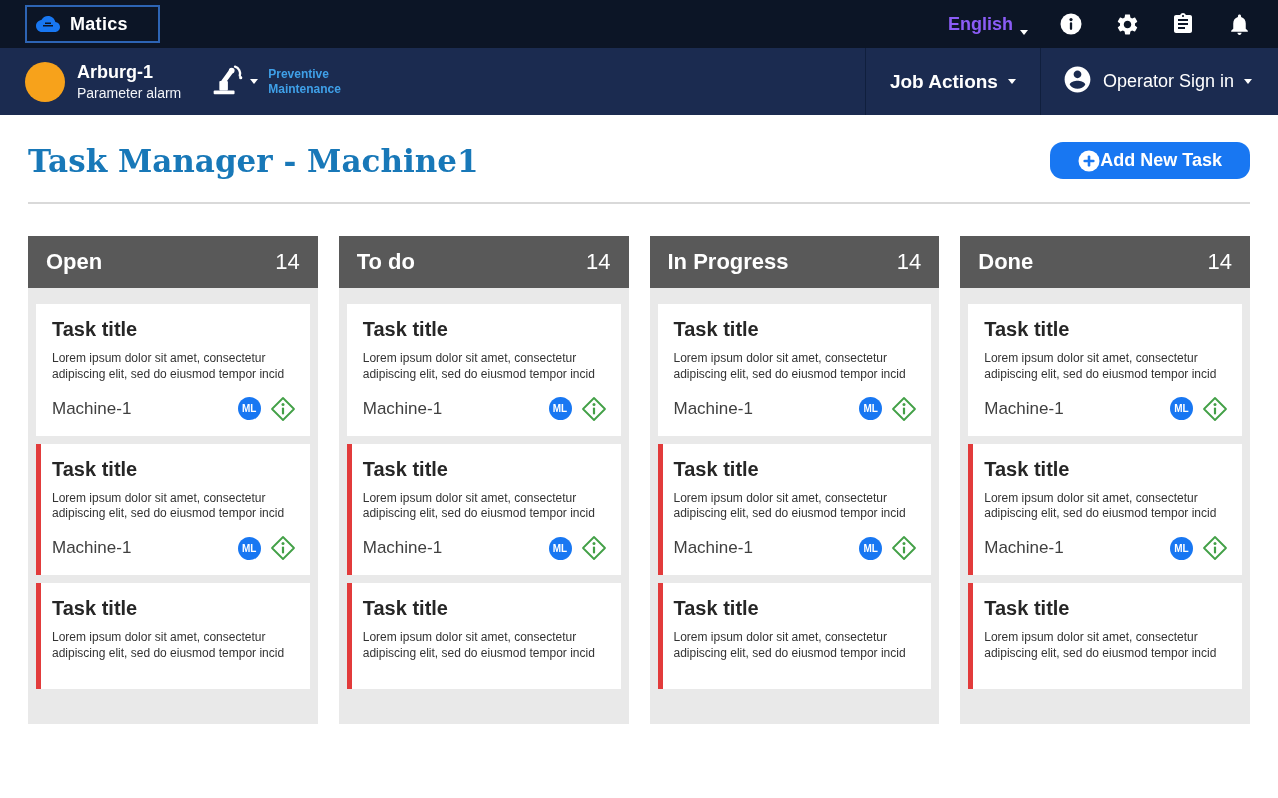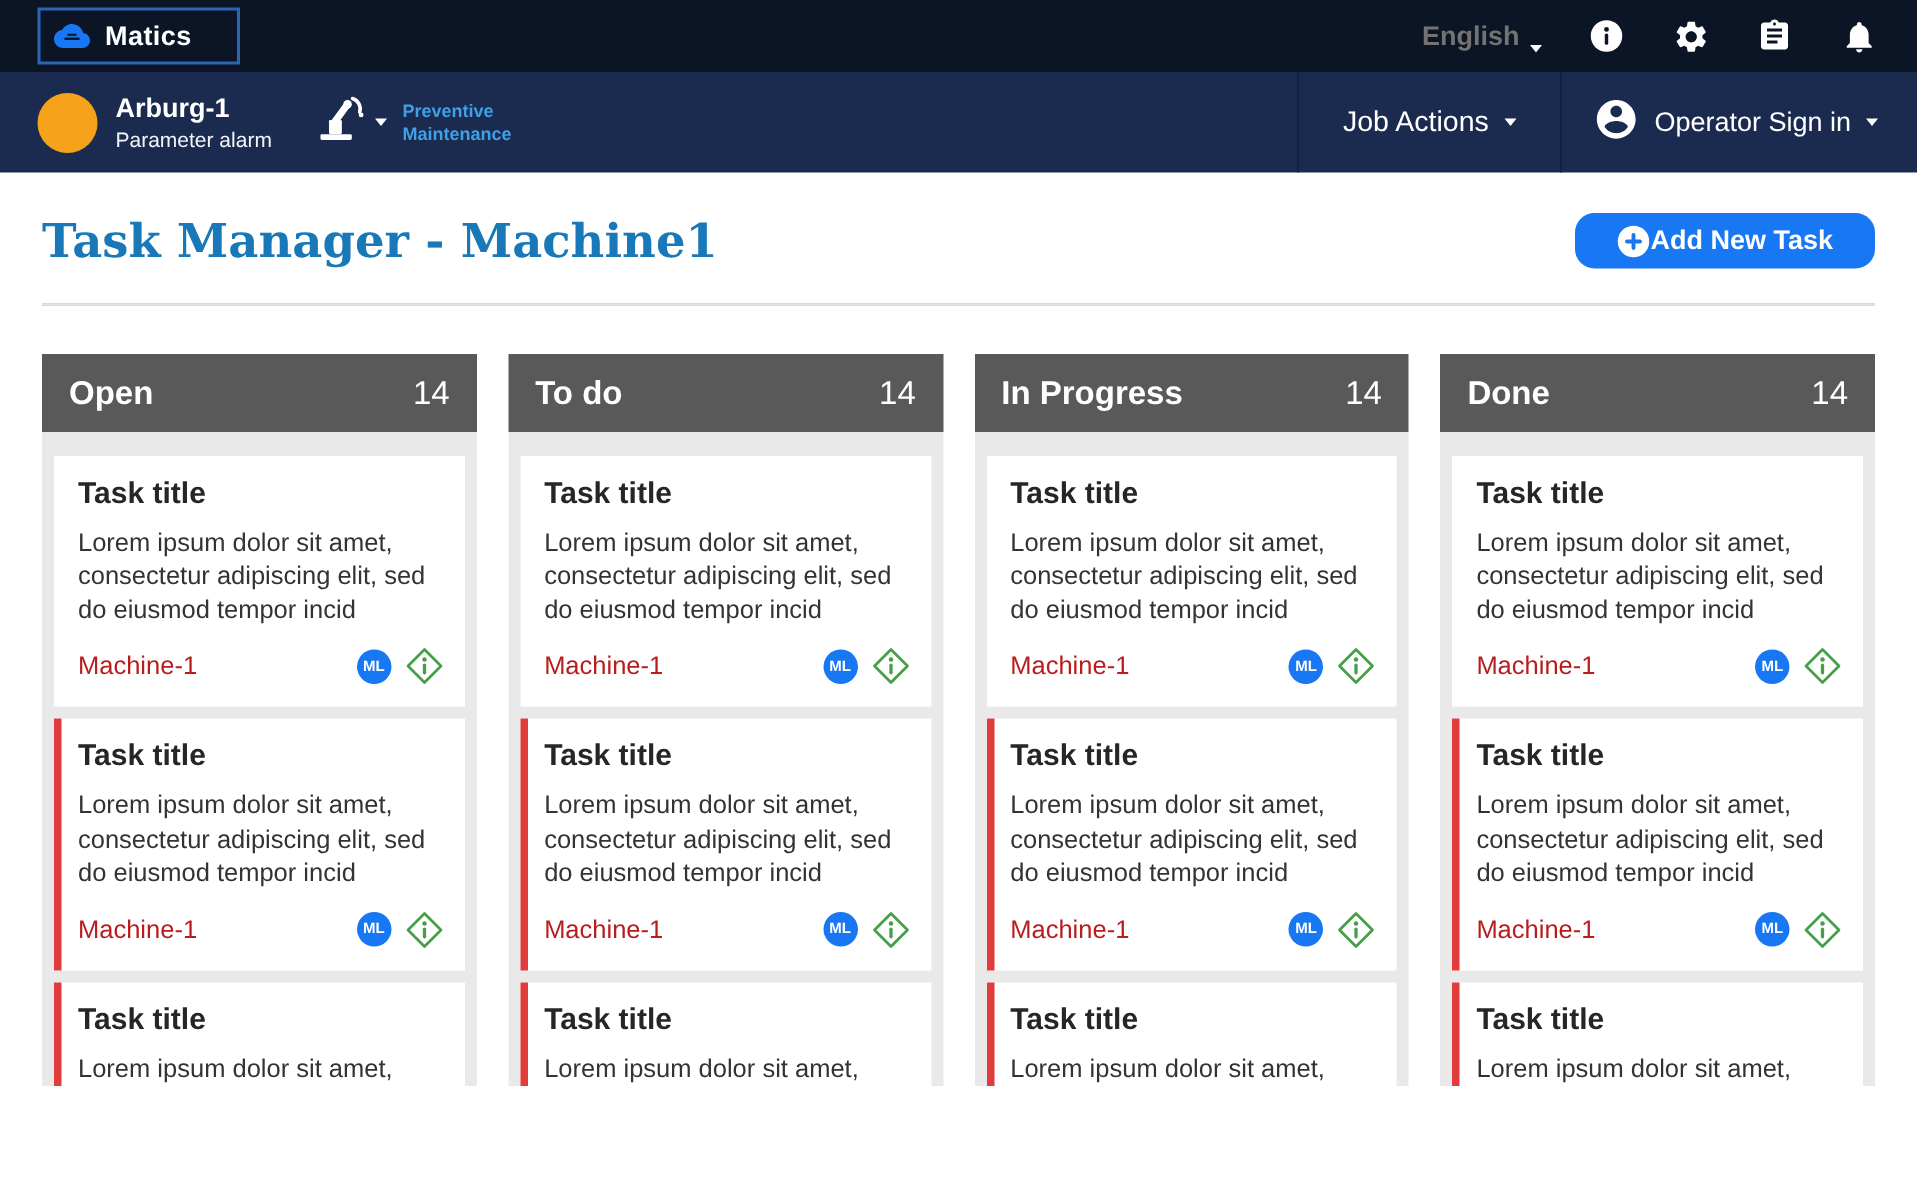--- a/index.html
+++ b/index.html
@@ -3,38 +3,38 @@
 <meta charset="utf-8">
 <style>
   *{margin:0;padding:0;box-sizing:border-box}
   html,body{width:1278px;height:798px;overflow:hidden;background:#fff;font-family:"Liberation Sans",sans-serif}
 
   
   .topbar{height:48px;background:#0c1526;display:flex;align-items:center;justify-content:space-between;padding:0 26px 0 25px}
   .brand-box{display:flex;align-items:center;gap:9px;border:2px solid #2d64b4;height:38px;padding:0 30px 0 8px;cursor:pointer;background:transparent}
   .brand-name{color:#fff;font-size:18px;font-weight:700;letter-spacing:.3px}
   .topbar-right{display:flex;align-items:center;gap:30px}
-  .lang{display:flex;align-items:flex-end;gap:7px;color:#737373;font-size:18px;font-weight:600;cursor:pointer}
+  .lang{display:flex;align-items:flex-end;gap:7px;color:#8b5cf6;font-size:18px;font-weight:600;cursor:pointer}
   .caret{width:0;height:0;border-left:5px solid transparent;border-right:5px solid transparent;border-top:6px solid #fff;display:inline-block}
   .caret.sm{border-left-width:4px;border-right-width:4px;border-top-width:5px}
   .tb-icon{width:26px;height:26px;display:inline-flex;align-items:center;justify-content:center;cursor:pointer}
 
   
   .machine-bar{height:67px;background:#1b2b50;display:flex;align-items:stretch;justify-content:space-between}
   .mb-left{display:flex;align-items:center;padding-left:25px}
   .avatar{width:40px;height:40px;border-radius:50%;background:#f7a21b;flex:none;cursor:pointer}
   .machine-meta{margin-left:12px;color:#fff}
   .machine-name{font-size:18px;font-weight:700}
   .machine-status{font-size:14px;margin-top:2px;color:#f2f4f8}
   .call-tech{margin-left:28px;display:flex;align-items:center;gap:9px;background:transparent;border:1px solid #c9d2e2;border-radius:4px;color:#fff;font-size:15px;font-weight:700;padding:8px 13px;cursor:pointer;font-family:inherit}
   .pm-group{margin-left:26px;display:flex;align-items:center;cursor:pointer}
   .pm-caret{margin-left:5px}
   .pm-label{margin-left:10px;color:#3fa0e8;font-size:12px;font-weight:700;line-height:1.25}
   .mb-right{display:flex;align-items:stretch}
-  .job-actions{width:176px;display:flex;align-items:center;justify-content:center;gap:10px;color:#fff;font-size:19px;font-weight:400;border-left:1px solid #101f3d;border-right:1px solid #101f3d;cursor:pointer}
+  .job-actions{width:176px;display:flex;align-items:center;justify-content:center;gap:10px;color:#fff;font-size:19px;font-weight:700;border-left:1px solid #101f3d;border-right:1px solid #101f3d;cursor:pointer}
   .operator{display:flex;align-items:center;gap:10px;padding:0 26px 0 21px;color:#fff;font-size:18px;cursor:pointer}
 
   
   main{padding:0 28px}
   .title-row{display:flex;align-items:center;justify-content:space-between;margin-top:27px}
   .page-title{font-family:"DejaVu Serif","Liberation Serif",serif;font-size:31px;font-weight:700;color:#1878b8}
   .add-task{display:flex;align-items:center;background:#1877f2;color:#fff;border:none;border-radius:13px;height:37px;padding:0 28px;font-size:18px;font-weight:700;cursor:pointer;font-family:inherit}
   .divider{border:none;border-top:1px solid #d9d9d9}
   .divider.d1{margin-top:23px}
   .toolbar{display:flex;align-items:center;justify-content:flex-end;margin:13px 0;height:40px}
@@ -50,23 +50,23 @@
   
   .board{display:flex;gap:21px;margin-top:32px;height:488px;overflow:hidden}
   .column{flex:1;display:flex;flex-direction:column;min-width:0}
   .col-header{height:52px;background:#595959;color:#fff;display:flex;align-items:center;justify-content:space-between;padding:0 18px;flex:none}
   .col-title{font-size:22px;font-weight:600}
   .col-count{font-size:22px;font-weight:400}
   .col-body{flex:1;background:#e9e9e9;padding:16px 8px 8px;display:flex;flex-direction:column;gap:8px;overflow:hidden}
   .card{background:#fff;padding:14px 14px 14px 16px;cursor:pointer;flex:none}
   .card.accent{border-left:5px solid #e23b3b;padding-left:11px}
   .card-title{font-size:20px;font-weight:600;color:#262626;margin-bottom:10px}
-  .card-body{font-size:17px;color:#333;line-height:1.32;margin-bottom:13px}
+  .card-body{font-size:12px;color:#333;line-height:1.32;margin-bottom:13px}
   .card-footer{display:flex;align-items:center;justify-content:space-between}
-  .card-machine{font-size:17px;color:#b91c1c}
+  .card-machine{font-size:17px;color:#404040}
   .card-icons{display:flex;align-items:center;gap:9px}
   .ml-badge{width:23px;height:23px;border-radius:50%;background:#1877f2;color:#fff;font-size:10px;font-weight:700;display:flex;align-items:center;justify-content:center}
   .diamond{display:inline-flex;align-items:center;justify-content:center}
 </style>
 </head>
 <body>
 
 <div class="app">
 
   <header class="topbar">

